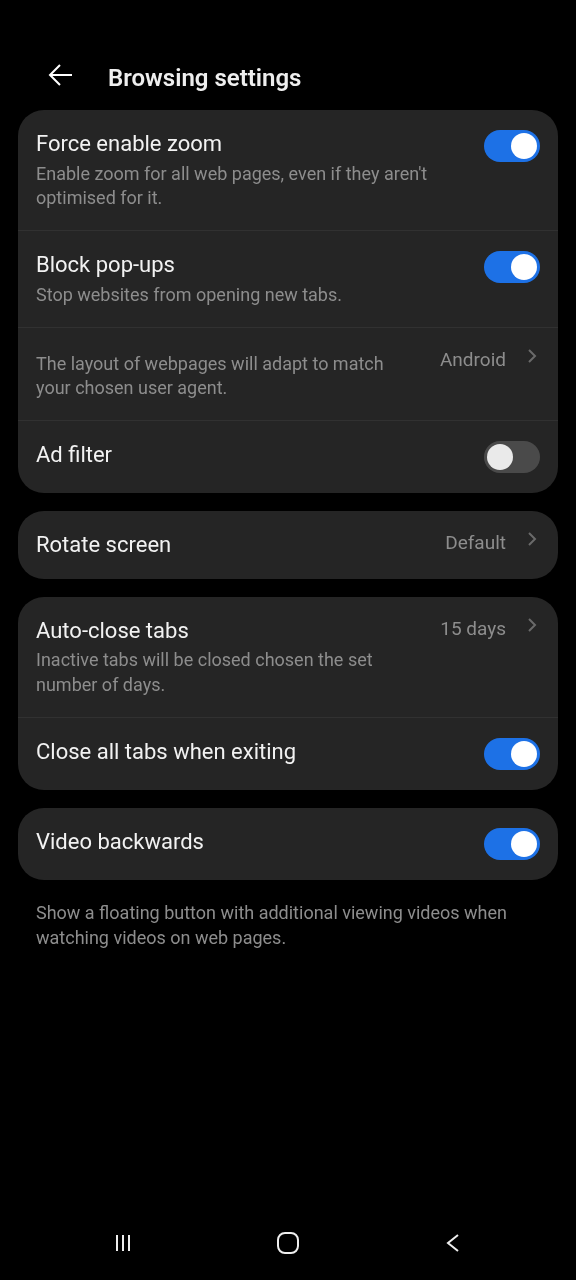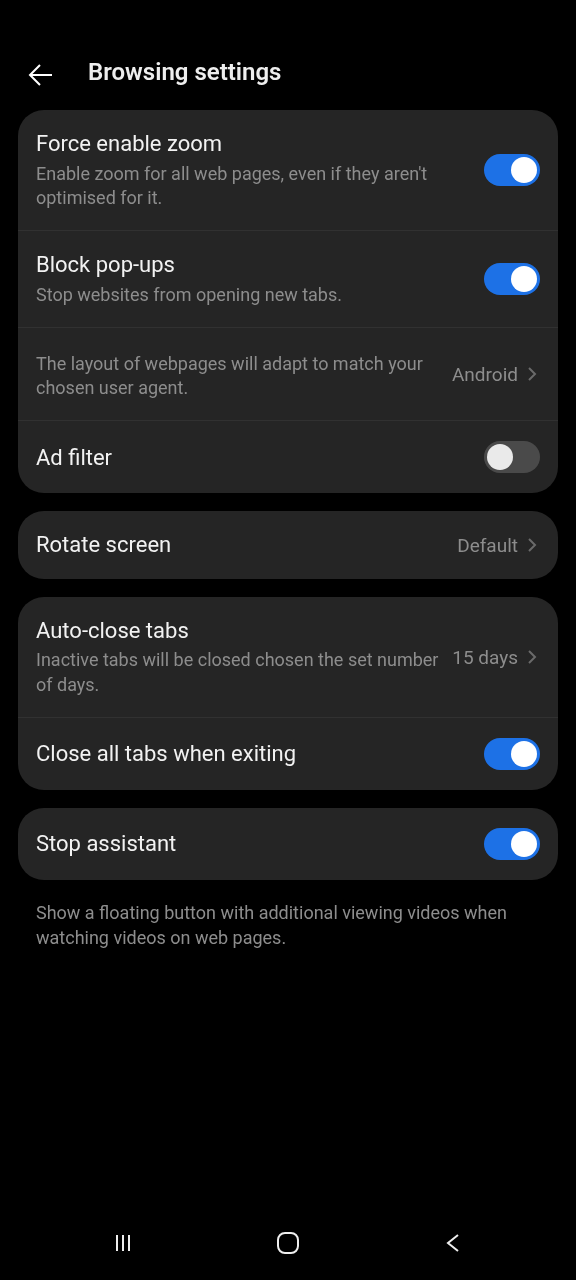--- a/index.html
+++ b/index.html
@@ -12,23 +12,24 @@
     overflow: hidden;
   }
   .screen {
     width: 100%;
     height: 100%;
     display: flex;
     flex-direction: column;
   }
   .header {
     display: flex;
-    align-items: flex-start;
+    align-items: flex-end;
     padding: 18px 20px 18px 24px;
     margin-top: 40px;
+    margin-left: 20px;
   }
   .back-arrow {
     width: 34px;
     height: 34px;
     display: flex;
     align-items: center;
     justify-content: center;
     margin-right: 30px;
   }
   .back-arrow svg { stroke: #fff; }
@@ -43,23 +44,24 @@
     overflow-y: auto;
   }
   .card {
     background: #252525;
     border-radius: 26px;
     margin-bottom: 18px;
     overflow: hidden;
   }
   .row {
     display: flex;
-    align-items: center;
+    align-items: flex-start;
     padding: 20px 18px;
     min-height: 60px;
+    gap: 12px;
   }
   .row + .row {
     border-top: 1px solid rgba(255,255,255,0.06);
   }
   .row-text {
     flex: 1;
     min-width: 0;
     padding-right: 10px;
   }
   .row-title {
@@ -222,21 +224,21 @@
         </div>
         <div class="toggle on">
             <div class="knob"></div>
           </div>
       </div>
     </div>
 
     <div class="card">
       <div class="row">
         <div class="row-text">
-          <div class="row-title">Stop assistant</div>
+          <div class="row-title">Video backwards</div>
         </div>
         <div class="toggle on">
             <div class="knob"></div>
           </div>
       </div>
     </div>
 
     <div class="footer-note">Show a floating button with additional viewing videos when watching videos on web pages.</div>
 
   </div>

